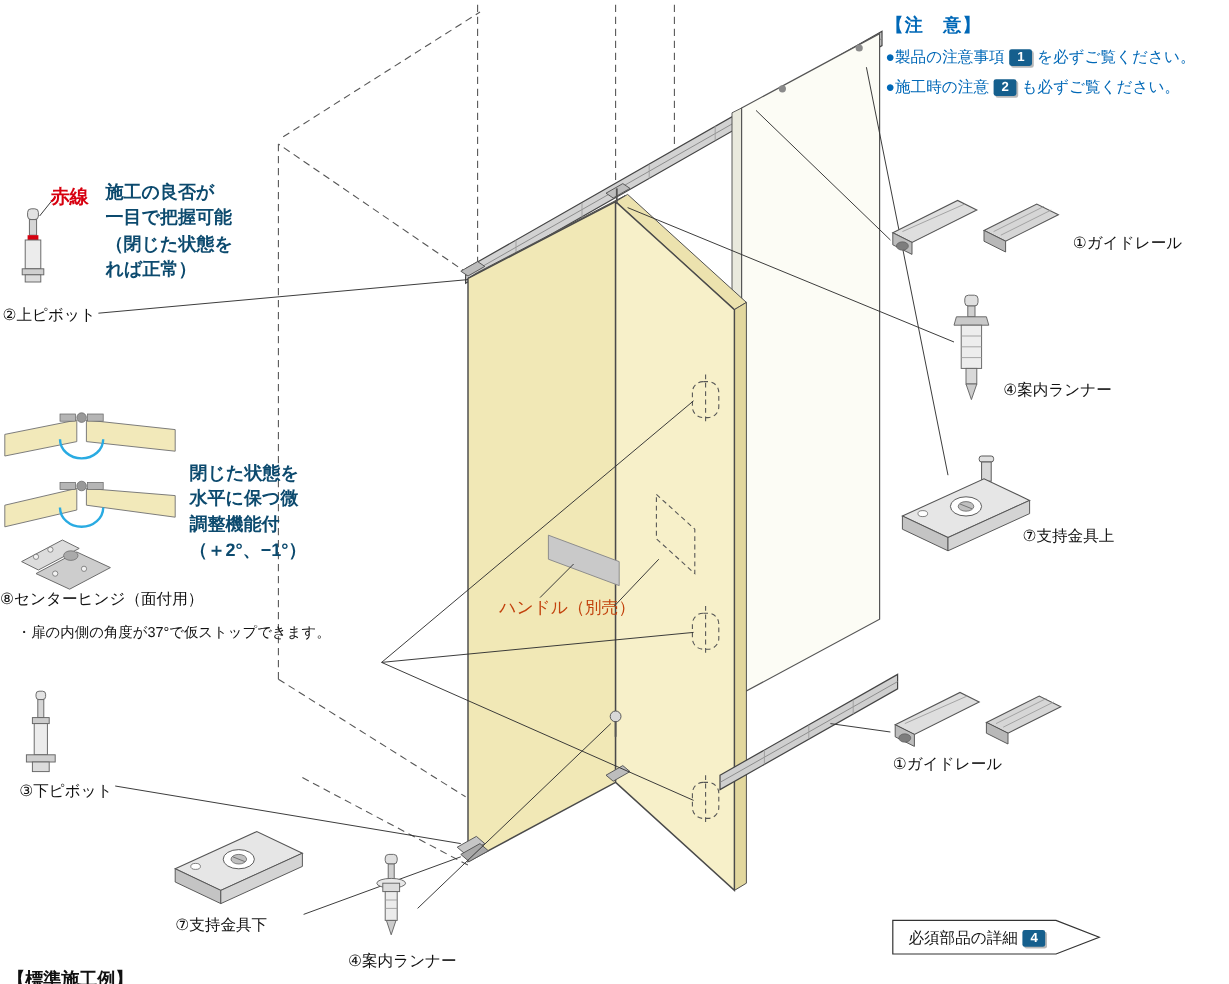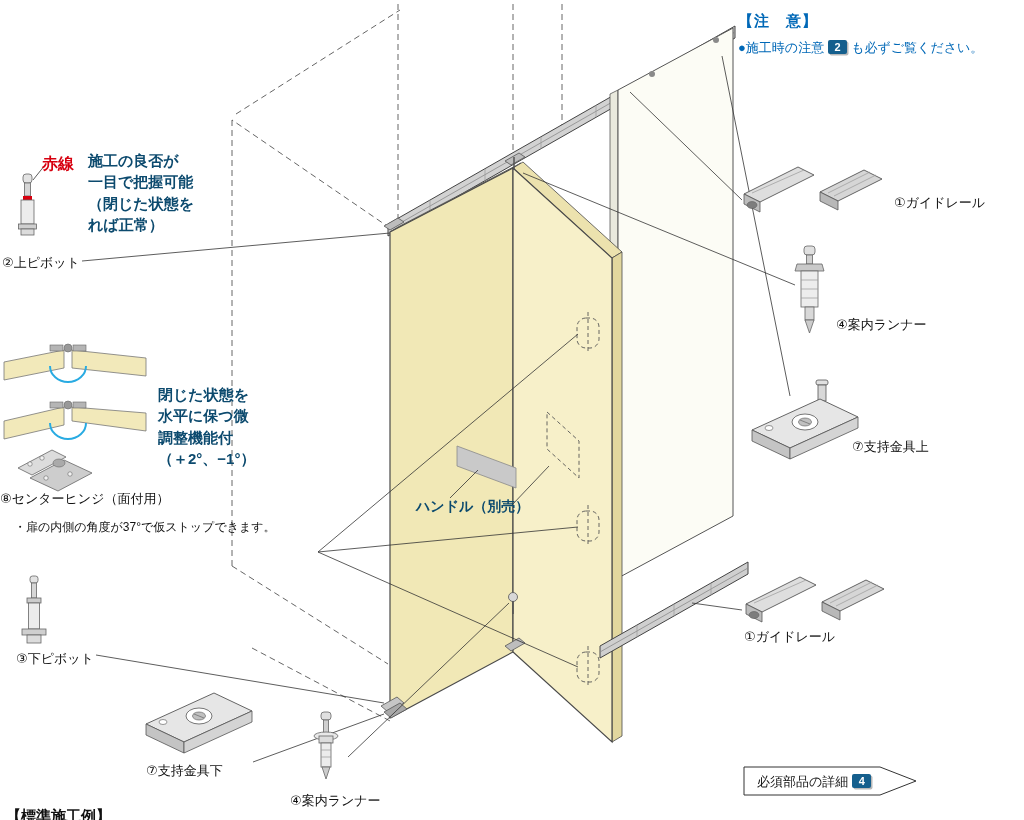--- a/index.html
+++ b/index.html
@@ -17,21 +17,21 @@
   .small{font-size:12px;}
   .red{color:var(--red-line,#d7000f);font-weight:bold;font-size:16px;}
   .notice{position:absolute;left:738px;top:12px;color:var(--accent-blue,#0068b7);}
   .notice-title{font-size:15px;font-weight:bold;letter-spacing:1px;margin-bottom:8px;}
   .notice-item{font-size:13px;margin-bottom:7px;}
   .badge{
     display:inline-block;min-width:15px;height:14px;line-height:14px;padding:0 2px;margin:0 4px;
     background:var(--badge-bg,#155f8d);color:#fff;font-size:11px;font-weight:bold;text-align:center;
     border-radius:2px;box-shadow:1.5px 1.5px 0 #b9b9b9;vertical-align:1px;
   }
-  .handle-lbl{position:absolute;font-size:14px;font-weight:bold;white-space:nowrap;color:#0c4a6e;}
+  .handle-lbl{position:absolute;font-size:14px;font-weight:normal;white-space:nowrap;color:#c2410c;}
   .req-parts{position:absolute;left:757px;top:773px;font-size:13px;white-space:nowrap;color:#111;}
   .partial-heading{position:absolute;left:6px;top:807px;font-size:15px;font-weight:bold;white-space:nowrap;color:#111;}
 </style>
 </head>
 <body>
 
 <div class="page">
 
   <svg class="diagram" viewBox="0 0 1024 820">
     <defs>
@@ -232,20 +232,21 @@
       <use href="#rail-profile" transform="translate(742,558)"></use>
     </g>
 
     <g>
       <polygon points="744,767 880,767 916,781 880,795 744,795" fill="#ffffff" stroke="#333" stroke-width="1"></polygon>
     </g>
   </svg>
 
   <div class="notice">
     <div class="notice-title">【注　意】</div>
+    <div class="notice-item"><span>●製品の注意事項</span><span class="badge">1</span><span>を必ずご覧ください。</span></div>
     <div class="notice-item"><span>●施工時の注意</span><span class="badge">2</span><span>も必ずご覧ください。</span></div>
   </div>
 
   <div class="red" style="left:42px;top:154px;position:absolute;">赤線</div>
 
   <div class="note" style="left:88px;top:150px;">
     <div>施工の良否が</div>
     <div>一目で把握可能</div>
     <div>（閉じた状態を</div>
     <div>れば正常）</div>

